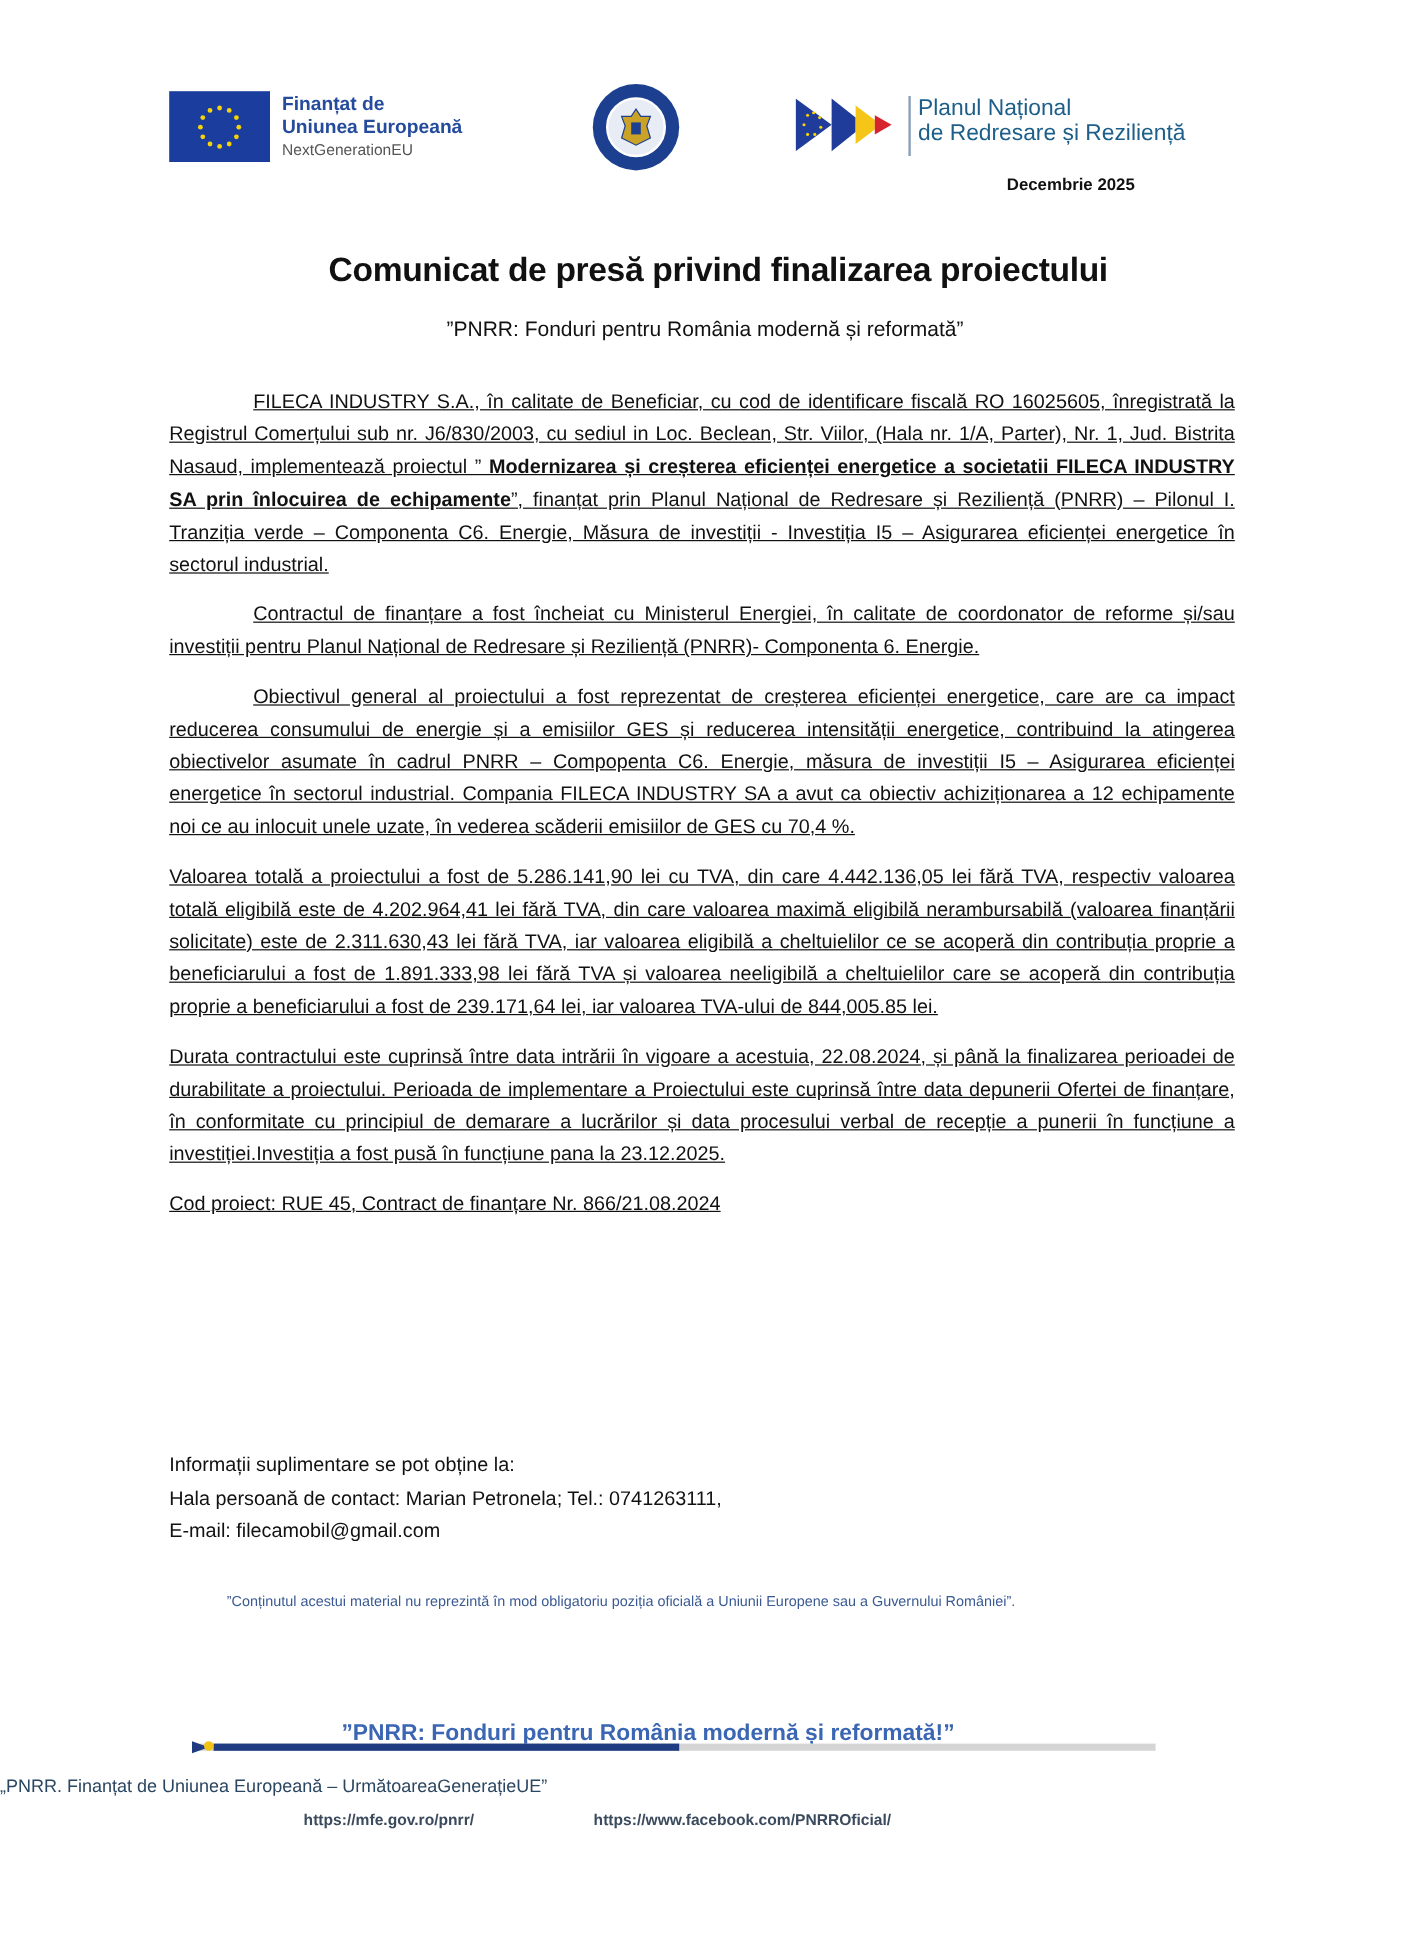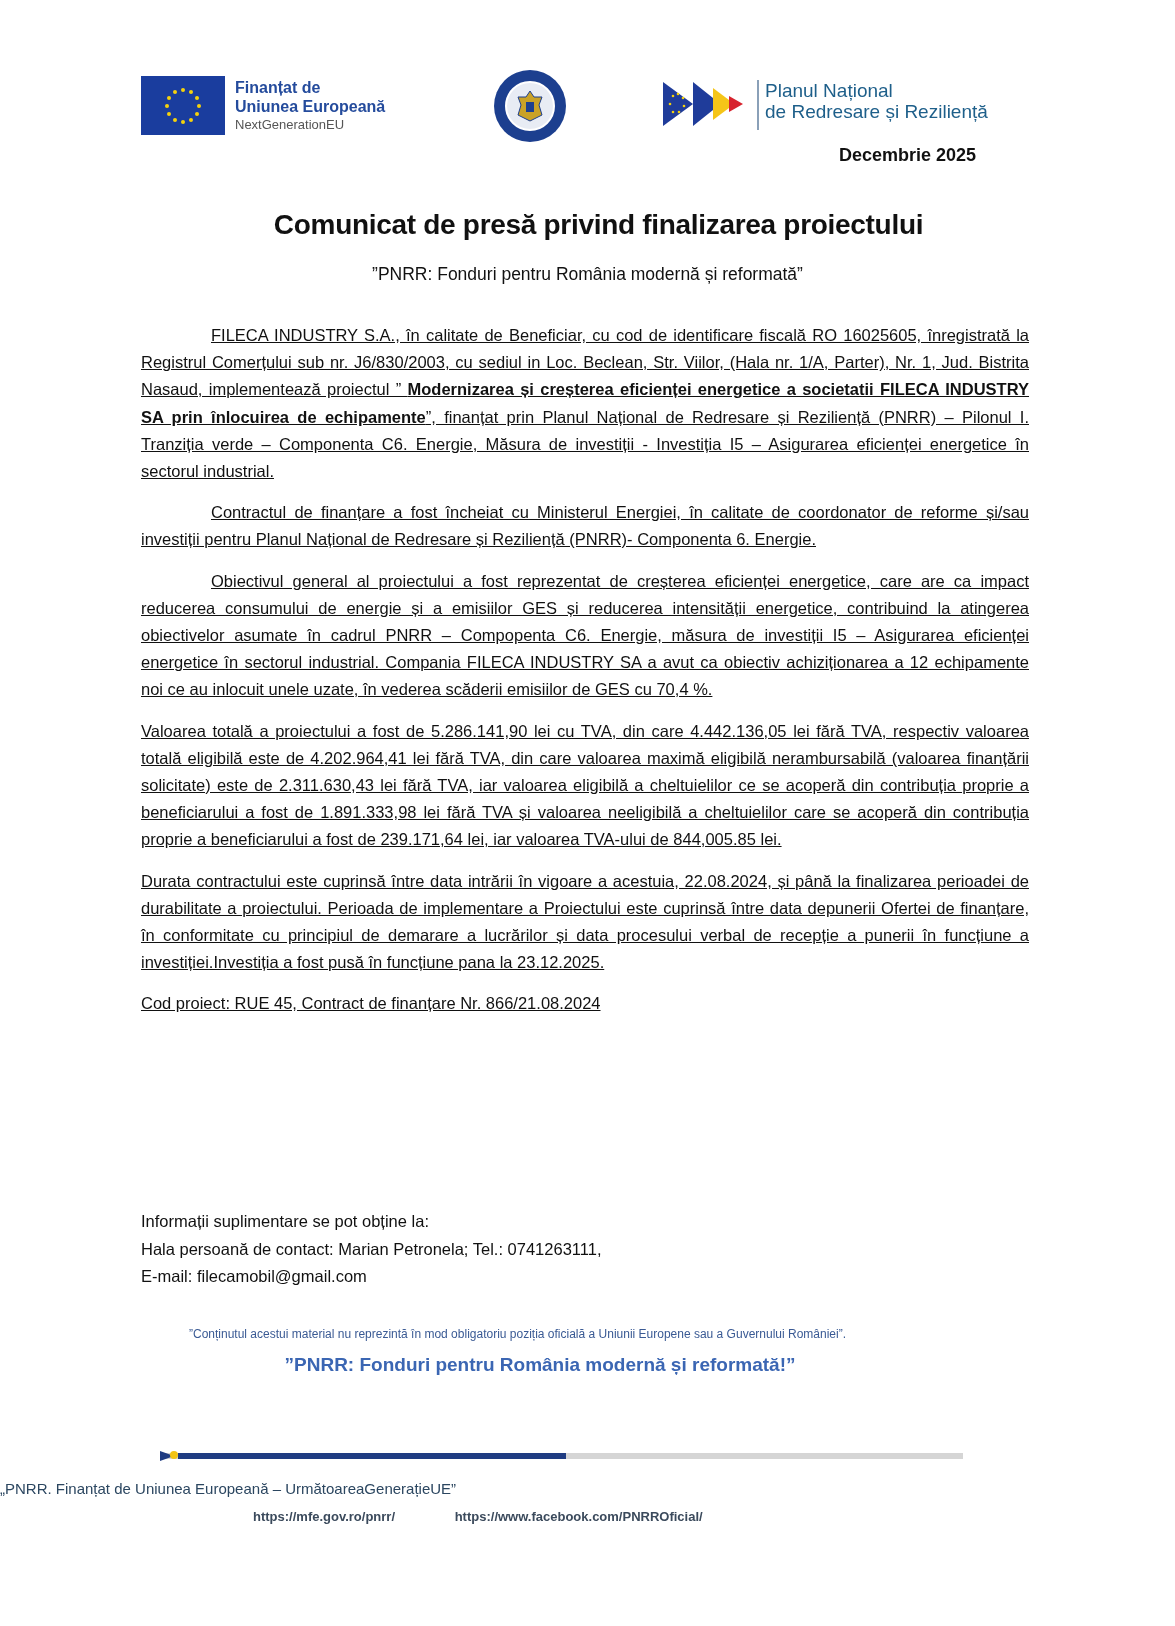--- a/index.html
+++ b/index.html
@@ -17,45 +17,45 @@
   .gov-seal { position: absolute; left: 494px; top: 70px; width: 72px; height: 72px; border-radius: 50%;
               background: #1c3f8f; display: flex; align-items: center; justify-content: center; }
   .gov-seal .inner { width: 46px; height: 46px; border-radius: 50%; background: #e8ecf4; border: 2px solid #ffffff;
                      display: flex; align-items: center; justify-content: center; }
 
   .pnrr-logo { position: absolute; left: 663px; top: 80px; display: flex; align-items: flex-start; }
   .pnrr-mark { width: 88px; height: 48px; position: relative; }
   .pnrr-sep { width: 2px; height: 50px; background: #8aa0b8; margin: 0 6px; }
   .pnrr-text { color: #1e5f8a; font-size: 19px; line-height: 21px; }
 
-  .date { position: absolute; left: 839px; top: 145px; font-weight: bold; font-size: 18px; }
+  .date { position: absolute; left: 839px; top: 145px; font-weight: bold; font-size: 14px; }
 
   .title { position: absolute; left: 0; width: 1175px; top: 198px; text-align: center;
            font-size: 28px; font-weight: bold; letter-spacing: -0.3px; }
   .subtitle { position: absolute; left: 0; width: 1175px; top: 264px; text-align: center; font-size: 17.5px; }
 
   .body { position: absolute; left: 141px; width: 888px; top: 322px; font-size: 16.5px; line-height: 27.2px; }
   .body p { margin: 0 0 14px 0; text-align: justify; text-decoration: underline; }
   .body p.indent { text-indent: 70px; }
   .body b { font-weight: bold; }
 
   .contact { position: absolute; left: 141px; top: 1196px; font-size: 16.5px; line-height: 27.5px; margin-top: 12px; }
 
   .disclaimer { position: absolute; left: 0; width: 1035px; top: 1327px; text-align: center; font-size: 12px; color: #3a5a94; }
-  .slogan { position: absolute; left: 0; width: 1080px; top: 1354px; text-align: center; font-size: 19px; font-weight: bold; color: #3b66b3; }
+  .slogan { position: absolute; left: 0; width: 1080px; top: 1434px; text-align: center; font-size: 19px; font-weight: bold; color: #3b66b3; }
 
   .footer-bar { position: absolute; left: 160px; top: 1453px; width: 803px; height: 6px; background: #d5d5d5; }
   .footer-bar .fill { position: absolute; left: 18px; top: 0; width: 388px; height: 6px; background: #1f3c82; }
   .footer-bar .tip { position: absolute; left: 0; top: -2px; width: 0; height: 0; border-left: 14px solid #1f3c82;
                      border-top: 5px solid transparent; border-bottom: 5px solid transparent; }
   .footer-bar .star { position: absolute; left: 10px; top: -2px; width: 8px; height: 8px; background: #f2c416; border-radius: 50%; }
   .footer-title { position: absolute; left: 0; width: 1175px; top: 1480px; text-align: left; font-size: 15px; color: #2b4660; }
   .footer-links { position: absolute; left: 253px; top: 1509px; font-size: 13px; color: #3b4a5c; font-weight: bold; }
   .footer-links span { display: inline-block; }
-  .footer-links .l2 { margin-left: 56px; }
+  .footer-links .l2 { margin-left: 96px; }
 </style>
 </head>
 <body>
 
 <div class="header">
   <div class="eu-logo">
     <div class="eu-flag">
       <svg width="84" height="59" viewBox="0 0 84 59">
         <g fill="#f5d20c">
           <circle cx="42" cy="14" r="2"></circle>

